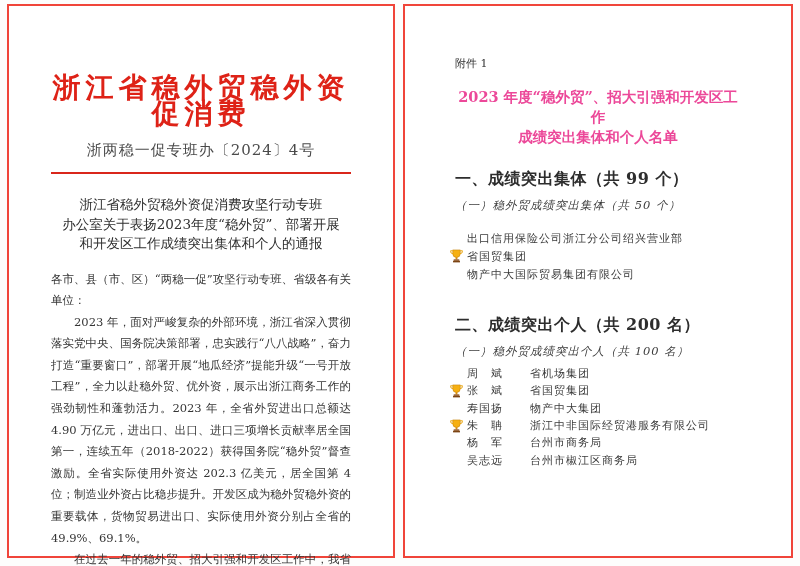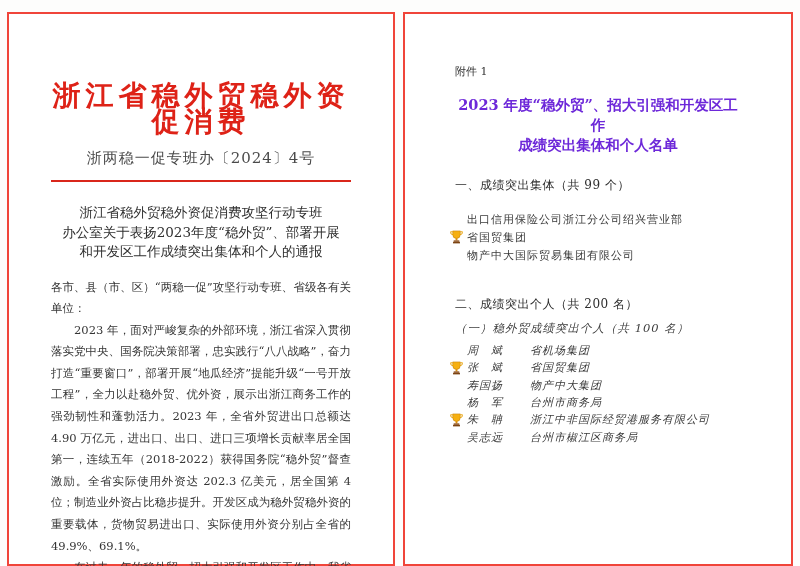--- a/index.html
+++ b/index.html
@@ -6,21 +6,21 @@
   html, body { margin:0; padding:0; }
   body {
     width:800px; height:566px;
     background:#fdfdfc;
     font-family:"DejaVu Serif", serif;
     overflow:hidden;
   }
   .canvas { position:relative; width:800px; height:566px; }
 
   .page {
-    position:absolute; top:12px; height:554px;
+    position:absolute; top:4px; height:554px;
     background:#ffffff;
     border:2px solid #f0453a;
   }
   .page-left  { left:7px;   width:388px; }
   .page-right { left:403px; width:390px; }
 
   
   .lp-content { padding:0 42px; }
   .red-title {
     margin-top:69px; text-align:center;
@@ -44,32 +44,32 @@
     text-align:justify;
   }
   .body-text p { margin:0; }
   .body-text .indent { text-indent:2em; }
 
   
   .rp-content { padding:0 50px; color:#3a3a3a; }
   .attachment { margin-top:50px; font-size:11px; color:#333; }
   .r-title {
     margin-top:16px; text-align:center;
-    font-weight:bold; font-size:14.5px; line-height:20px; color:#6d28d9;
+    font-weight:bold; font-size:14.5px; line-height:20px; color:#ec4899;
   }
   .sec1-heading { margin-top:22px; }
   .sec2-heading { margin-top:32px; }
-  .sec-heading { font-weight:normal; font-size:12px; color:#2d2d2d; letter-spacing:0.5px; }
+  .sec-heading { font-weight:bold; font-size:16px; color:#2d2d2d; letter-spacing:0.5px; }
   .sec-sub {
     margin-top:8px; font-size:11.5px; color:#3d3d3d;
     font-style:italic; letter-spacing:1px;
     font-family:"DejaVu Serif", serif;
   }
   .c-list { margin-top:16px; margin-left:12px; font-size:11px; }
-  .p-list { margin-top:6px;  margin-left:12px; font-size:11px;font-style:italic; }
+  .p-list { margin-top:6px;  margin-left:12px; font-size:11px; }
   .row { display:flex; align-items:center; height:18px; letter-spacing:1px; }
   .p-list .row { height:17.3px; }
   .icon-slot {
     flex:0 0 16px; width:16px; height:16px;
     margin-left:-19px; margin-right:3px;
     display:flex; align-items:center; justify-content:center;
   }
   .p-name { width:63px; flex:0 0 63px; letter-spacing:1px; }
   .p-org  { letter-spacing:1px; }
 </style>
@@ -108,20 +108,21 @@
     <div class="rp-content">
 
       <div class="attachment">附件 1</div>
 
       <div class="r-title">
         <div>2023 年度“稳外贸”、招大引强和开发区工作</div>
         <div>成绩突出集体和个人名单</div>
       </div>
 
       <div class="sec-heading sec1-heading">一、成绩突出集体（共 99 个）</div>
+      <div class="sec-sub">（一）稳外贸成绩突出集体（共 50 个）</div>
 
       <div class="c-list">
         <div class="row">
           <span class="icon-slot"></span>
           <span>出口信用保险公司浙江分公司绍兴营业部</span>
         </div>
         <div class="row">
           <span class="icon-slot">
             <svg width="15" height="16" viewBox="0 0 16 16">
               <path d="M4 1.5 h8 v4 a4 4 0 0 1 -8 0 z" fill="#f6b011" stroke="#c5820a" stroke-width="0.6"></path>
@@ -162,40 +163,40 @@
           </span>
           <span class="p-name">张　斌</span>
           <span class="p-org">省国贸集团</span>
         </div>
         <div class="row">
           <span class="icon-slot"></span>
           <span class="p-name">寿国扬</span>
           <span class="p-org">物产中大集团</span>
         </div>
         <div class="row">
-          <span class="icon-slot"></span>
-          <span class="p-name">杨　军</span>
-          <span class="p-org">台州市商务局</span>
-        </div>
-        <div class="row">
           <span class="icon-slot">
             <svg width="15" height="16" viewBox="0 0 16 16">
               <path d="M4 1.5 h8 v4 a4 4 0 0 1 -8 0 z" fill="#f6b011" stroke="#c5820a" stroke-width="0.6"></path>
               <path d="M4 2.4 H1.7 a2.8 2.8 0 0 0 2.7 3.2" fill="none" stroke="#e9a30d" stroke-width="1"></path>
               <path d="M12 2.4 H14.3 a2.8 2.8 0 0 1 -2.7 3.2" fill="none" stroke="#e9a30d" stroke-width="1"></path>
               <rect x="7" y="9.2" width="2" height="2.4" fill="#d98e0b"></rect>
               <rect x="5" y="11.6" width="6" height="1.5" fill="#8a4b17"></rect>
               <rect x="4.3" y="13.1" width="7.4" height="1.7" fill="#7c4413"></rect>
             </svg>
           </span>
           <span class="p-name">朱　聃</span>
           <span class="p-org">浙江中非国际经贸港服务有限公司</span>
         </div>
         <div class="row">
           <span class="icon-slot"></span>
+          <span class="p-name">杨　军</span>
+          <span class="p-org">台州市商务局</span>
+        </div>
+        <div class="row">
+          <span class="icon-slot"></span>
           <span class="p-name">吴志远</span>
           <span class="p-org">台州市椒江区商务局</span>
         </div>
       </div>
 
     </div>
   </div>
 </div>
 
 </body></html>

